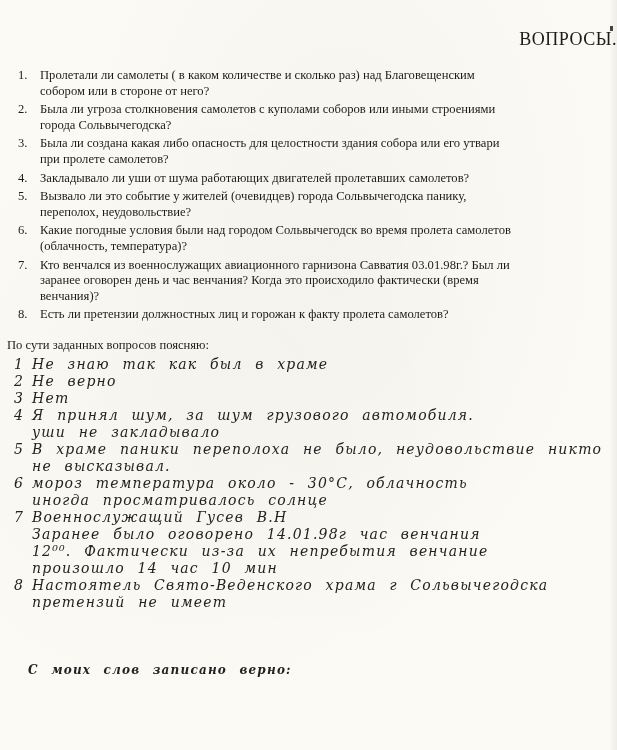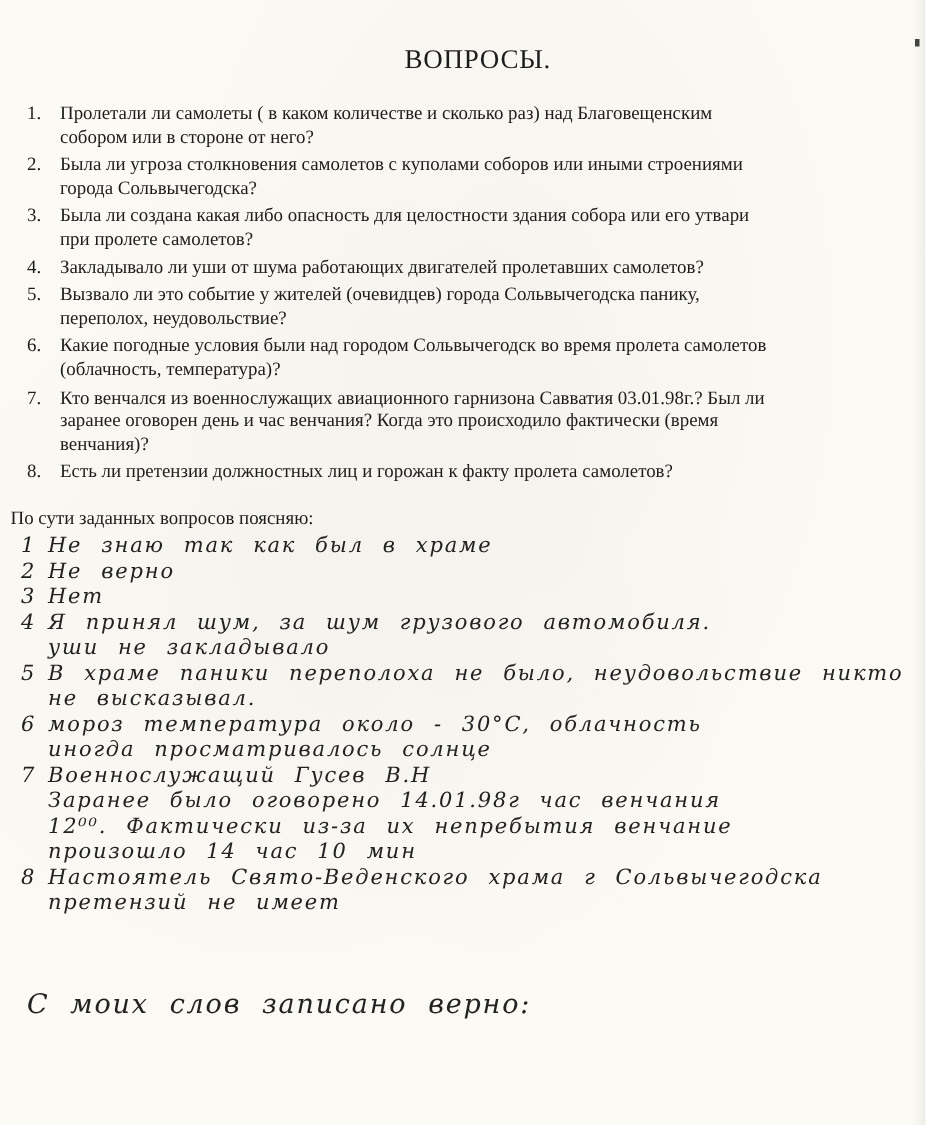--- a/index.html
+++ b/index.html
@@ -37,21 +37,21 @@
       left: 610px;
       width: 3px;
       height: 5px;
       background: #444;
     }
     .title {
       position: absolute;
       top: 29px;
       left: 0;
       width: 617px;
-      text-align: center;
+      text-align: right;
       font-size: 18px;
       letter-spacing: 0.5px;
       padding-left: 20px;
       box-sizing: border-box;
     }
     .questions {
       position: absolute;
       top: 68px;
       left: 18px;
       width: 500px;
@@ -99,28 +99,29 @@
     }
     .ans-text {
       flex: 1;
       white-space: pre-line;
       letter-spacing: 1.2px;
       word-spacing: 7px;
     }
     .closing {
       position: absolute;
       top: 656px;
-      left: 18px;
+      left: 28px;
       font-family: "DejaVu Serif", serif;
       font-style: italic;
-      font-size: 18px;
+      font-size: 12px;
       color: #222;
       line-height: 28px;
       letter-spacing: 1.2px;
       word-spacing: 7px;
+      font-weight: bold;
     }
     .sig-row span + span {
       margin-left: 18px;
     }
   </style>
 </head>
 <body>
 
 <div class="paper"></div>
 <div class="edge-right"></div>

